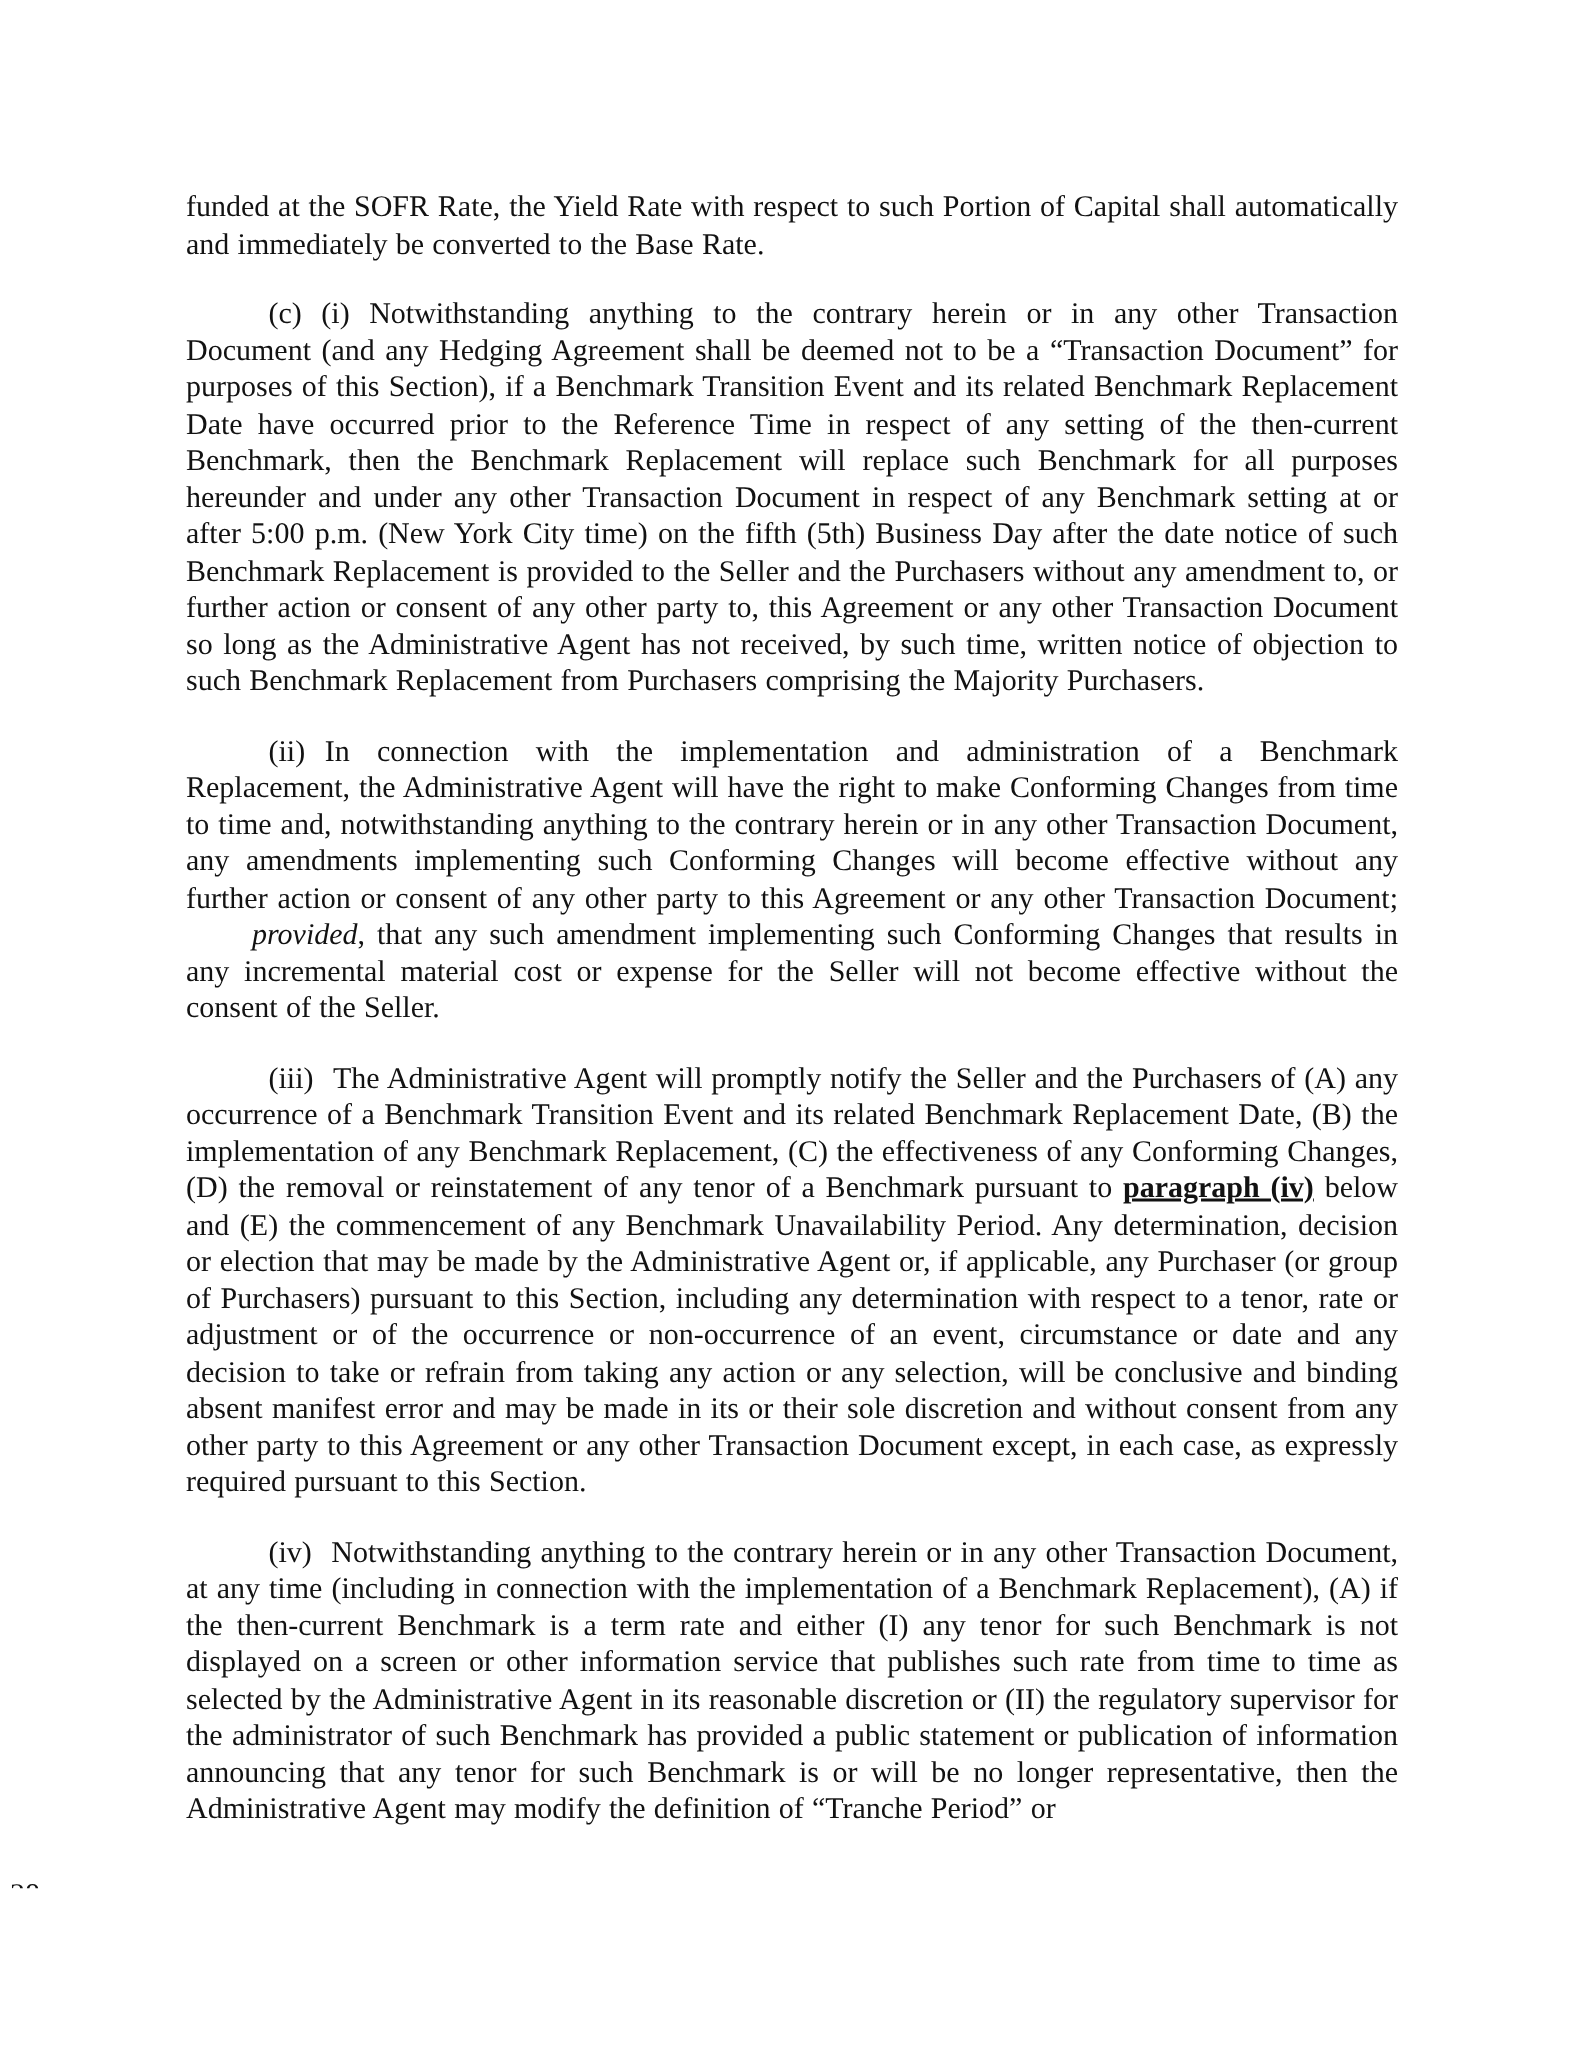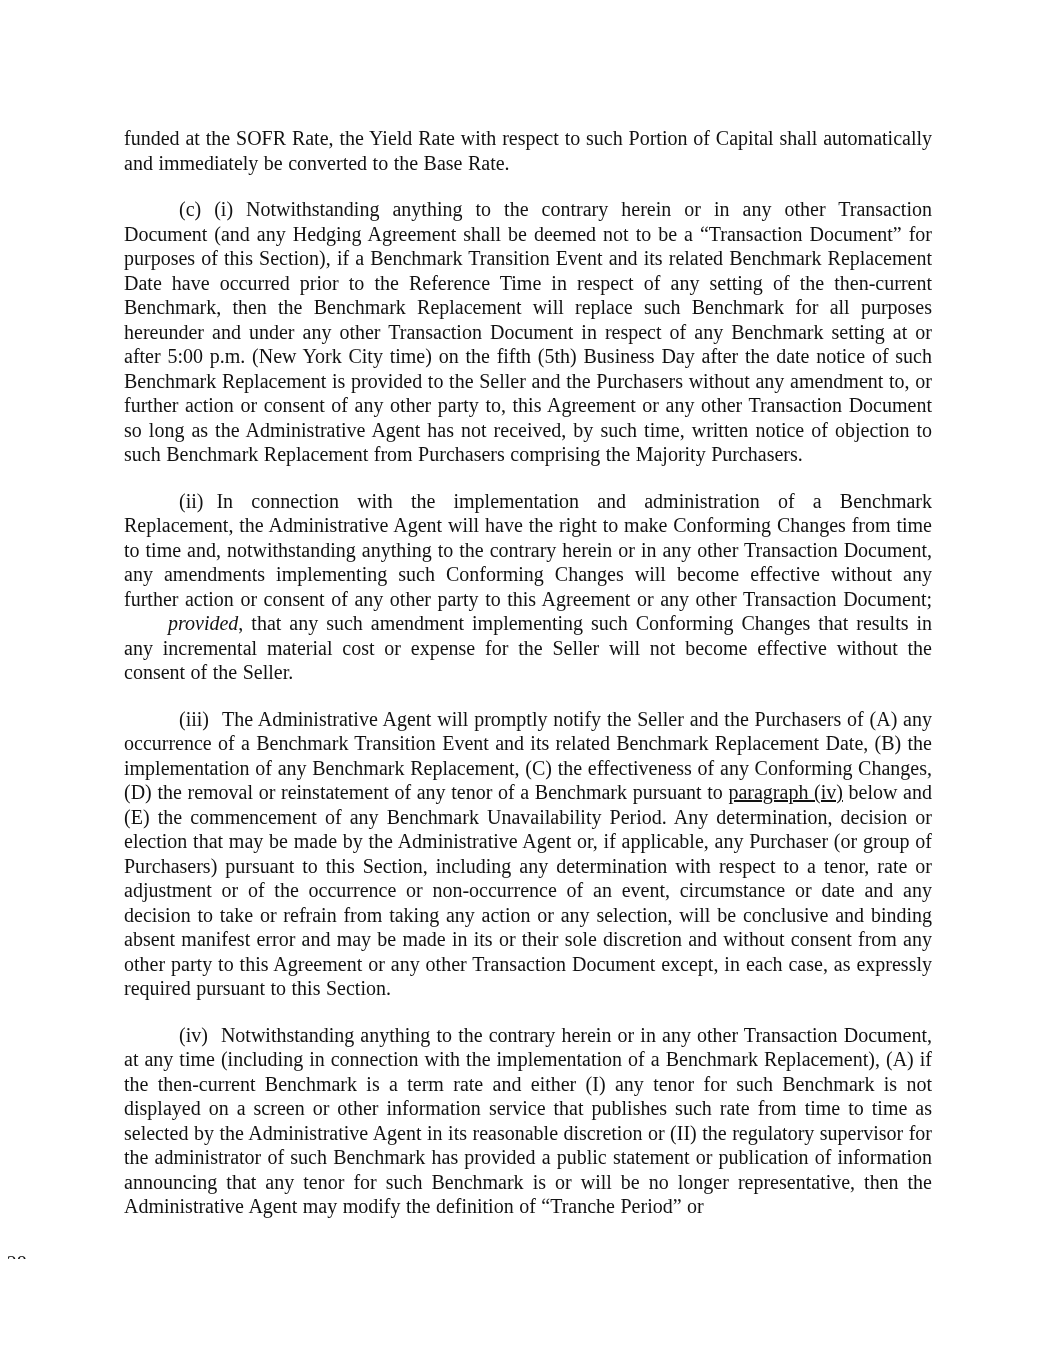--- a/index.html
+++ b/index.html
@@ -35,20 +35,21 @@
   .lbl {
     margin-right: 13px;
   }
   .it {
     font-style: italic;
     margin-left: 44px;
   }
   .ref {
     text-decoration: underline;
     color: inherit;
+    font-weight: bold;
   }
   .footer {
     position: absolute;
     top: 1251px;
     left: 0;
     width: 100%;
     font-size: 20px;
     line-height: 24px;
   }
 </style>

